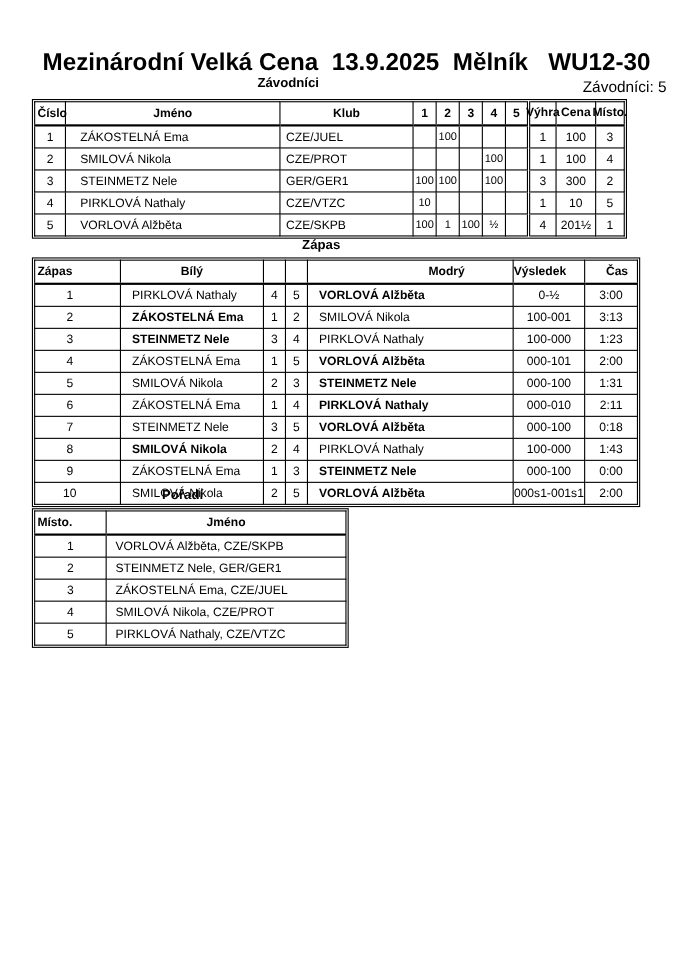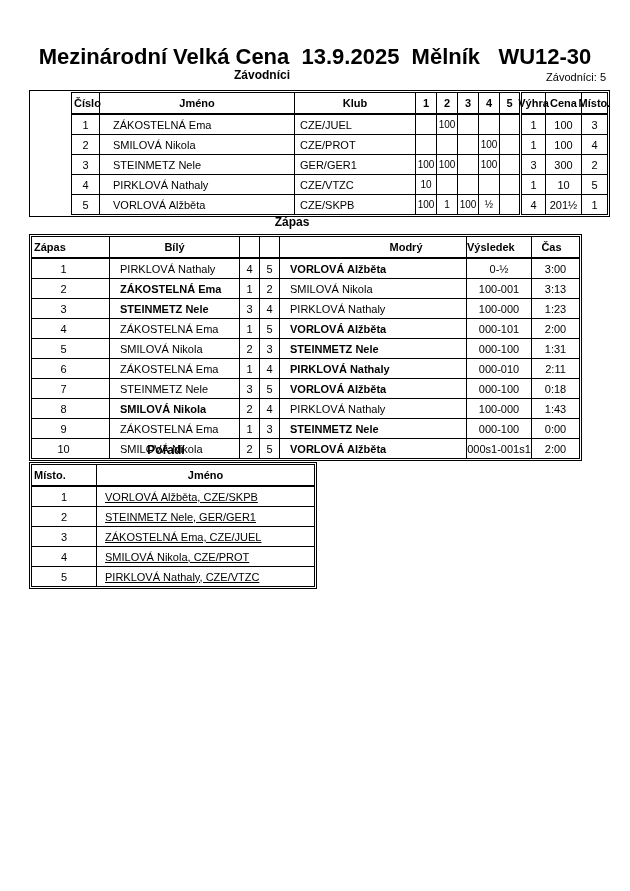--- a/index.html
+++ b/index.html
@@ -7,46 +7,46 @@
        font-family:"Liberation Sans", sans-serif;overflow:hidden;position:relative;}
   .page{position:relative;width:630px;height:637px;background:#fff;}
 
   .title{position:absolute;top:44px;left:0;width:630px;text-align:center;
          font-size:22px;font-weight:bold;white-space:pre;letter-spacing:0px;}
 
   .sec-title{position:absolute;font-size:12px;font-weight:bold;text-align:center;}
   .sec-zavodnici{top:68px;left:0;width:524px;}
   .sec-zapas{top:215px;left:0;width:584px;}
   .sec-poradi{top:443px;left:0;width:332px;}
-  .count-note{position:absolute;top:71px;right:24px;font-size:11px;}
+  .count-note{position:absolute;top:71px;right:24px;font-size:14px;}
 
   .twrap{position:absolute;border:1px solid #000;padding:1px;background:#fff;}
   .twrap-1{top:90px;left:29px;}
   .twrap-2{top:234px;left:29px;}
   .twrap-3{top:462px;left:29px;}
 
   table{border-collapse:collapse;table-layout:fixed;}
-  .t1{width:536px;margin-left:40px;}
+  .t1{width:536px;}
   .t2{width:548px;}
   .t3{width:283px;}
   th,td{border:1px solid #000;font-size:11px;padding:0;overflow:visible;
         white-space:nowrap;vertical-align:middle;}
   th{font-weight:bold;height:20px;border-bottom:2px solid #000;}
   td{height:19px;}
   .al{text-align:left;}
   .ac{text-align:center;}
   .pl2{padding-left:2px;}
-  .pl8{padding-left:8px;text-decoration:underline;}
+  .pl8{padding-left:8px;}
   .pl10{padding-left:10px;}
   .pl13{padding-left:13px;}
   .pl5{padding-left:5px;}
   .t1 th.klub-h{text-align:center;}
   .t2 th.modry-h{text-align:center;padding-left:66px;}
   .t2 th.vysl-h{text-align:left;padding-right:30px;}
-  .t2 th.cas-h{text-align:center;padding-right:8px;}
+  .t2 th.cas-h{text-align:right;padding-right:8px;}
   .t2 td.zapas-c{text-align:center;padding-right:14px;}
   .rnd{font-size:10px;text-align:center;}
   .dleft{border-left:3px double #000;}
   .ovl{position:relative;}
   .ovl span{position:absolute;left:50%;top:50%;transform:translate(-50%,-54%);
             white-space:nowrap;z-index:2;background:transparent;}
   .win{font-weight:bold;}
 </style>
 </head>
 <body>

